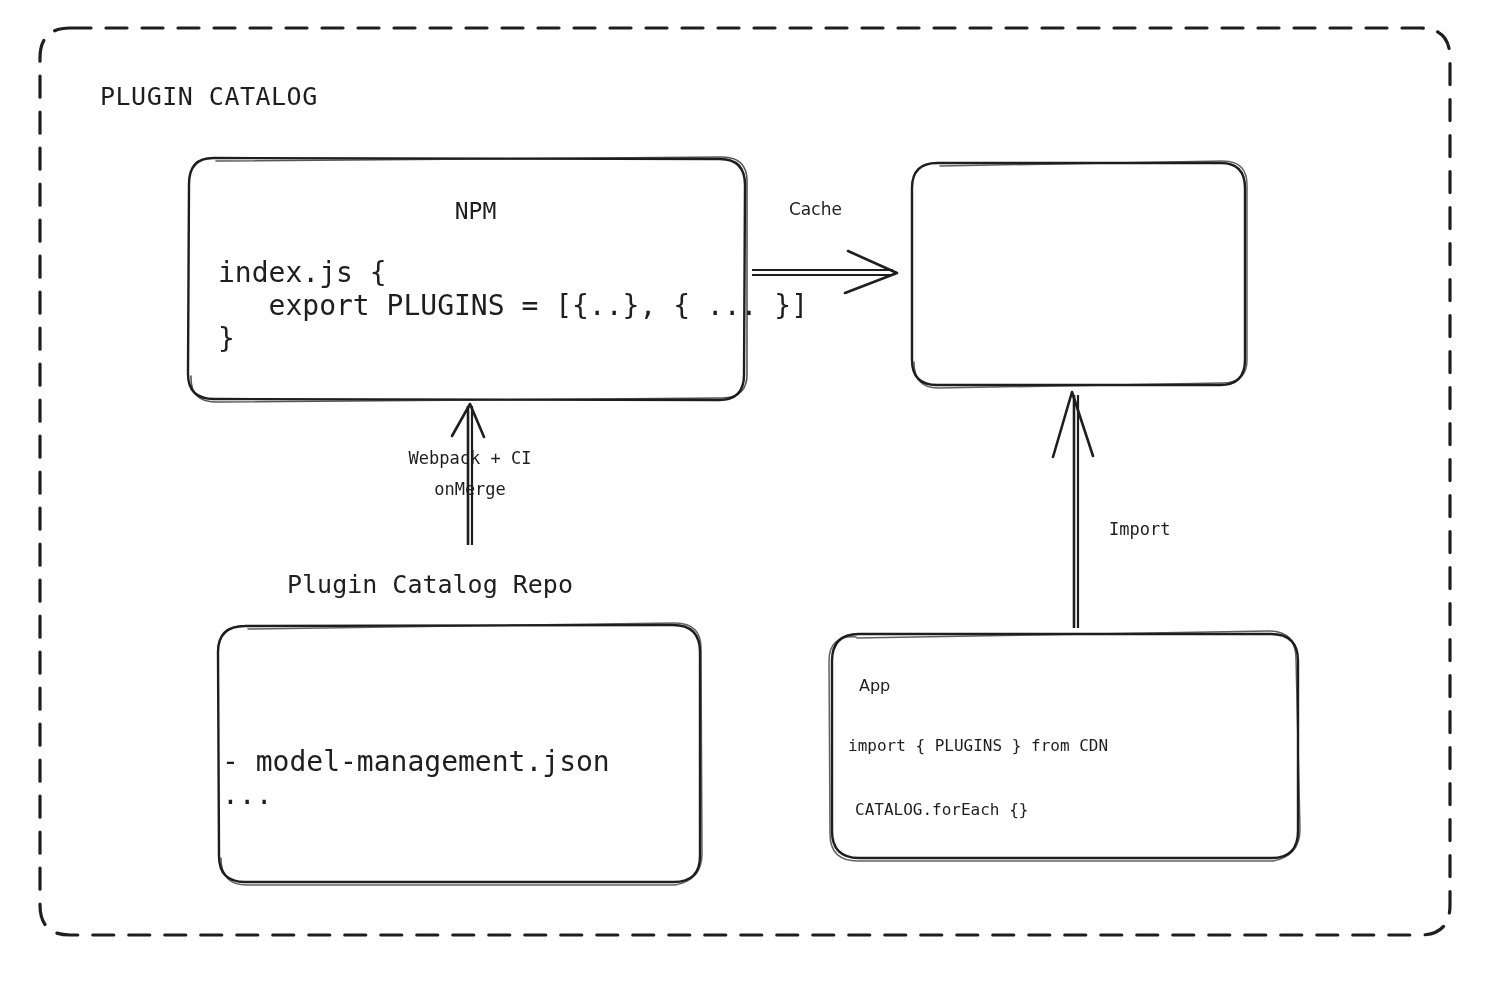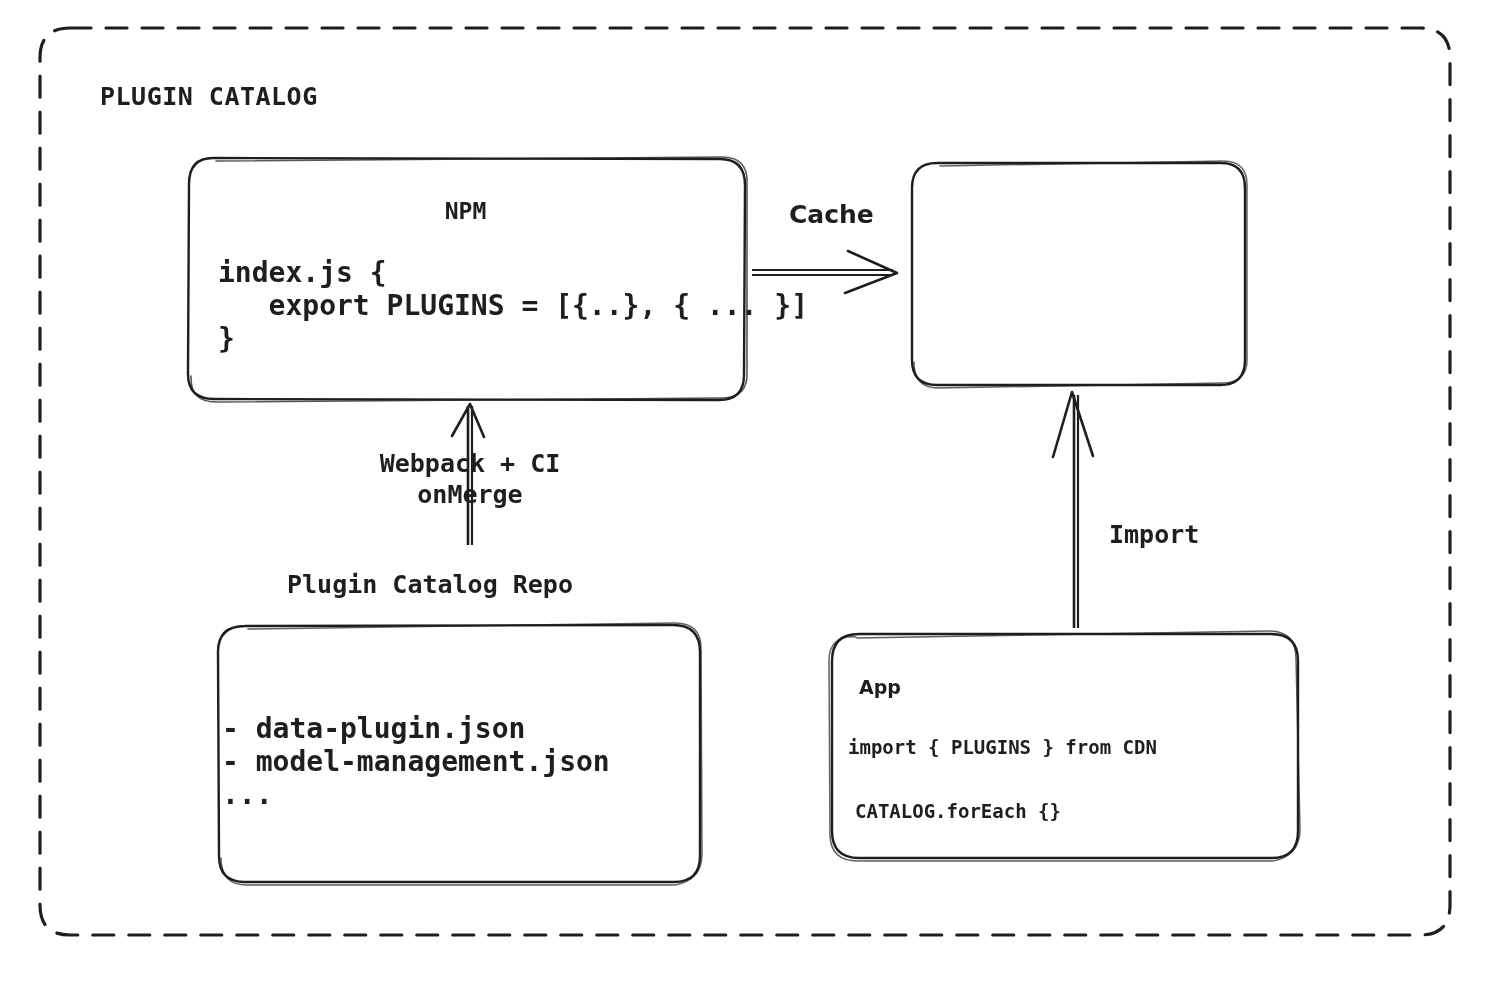--- a/index.html
+++ b/index.html
@@ -7,21 +7,20 @@
     padding: 0;
     background: #ffffff;
   }
   #canvas {
     position: relative;
     width: 1506px;
     height: 959px;
     background: #ffffff;
     overflow: hidden;
     font-family: "DejaVu Sans Mono", monospace;
-    font-weight: bold;
   }
   svg.layer {
     position: absolute;
     top: 0; left: 0;
     width: 1506px;
     height: 1002px;
   }
   .lbl {
     position: absolute;
     color: #1e1e1e;
@@ -39,27 +38,27 @@
     letter-spacing: 0.5px;
   }
   .t-box-title {
     font-size: 23px;
   }
   .t-code {
     font-size: 28px;
     line-height: 1.52;
   }
   .t-edge {
-    font-size: 25px;
+    font-size: 17px;
   }
   .t-node {
     font-size: 25px;
   }
   .t-app-line {
-    font-size: 19px;
+    font-size: 16px;
     line-height: 1.0;
   }
   .center {
     text-align: center;
   }
 </style>
 </head>
 <body>
 
 <div id="canvas">
@@ -113,34 +112,33 @@
 
     <g>
       <line x1="1074" y1="628" x2="1074" y2="395" stroke="#1e1e1e" stroke-width="2.6"></line>
       <line x1="1078" y1="628" x2="1078" y2="395" stroke="#1e1e1e" stroke-width="2.2"></line>
       <path d="M 1053 457 L 1072 392 L 1093 456" fill="none" stroke="#1e1e1e" stroke-width="2.6" stroke-linecap="round" stroke-linejoin="round"></path>
     </g>
   </svg>
 
   <div class="lbl mono t-title" style="left:100px; top:80px;">PLUGIN CATALOG</div>
 
-  <div class="lbl mono t-box-title center" style="left:187px; top:196px; width:557px;">NPM</div>
+  <div class="lbl mono t-box-title center" style="left:197px; top:196px; width:557px;">NPM</div>
   <div class="lbl mono t-code" style="left:218px; top:252px;">index.js {</div>
   <div class="lbl mono t-code" style="left:218px; top:285px;">   export PLUGINS = [{..}, { ... }]</div>
   <div class="lbl mono t-code" style="left:218px; top:318px;">}</div>
 
 
   <div class="lbl sans t-edge" style="left:789px; top:198px;">Cache</div>
 
   <div class="lbl mono t-edge center" style="left:340px; top:447px; width:260px;">Webpack + CI</div>
   <div class="lbl mono t-node" style="left:287px; top:568px;">Plugin Catalog Repo</div>
 
   <div class="lbl mono t-edge center" style="left:340px; top:478px; width:260px;">onMerge</div>
 
-  <div class="lbl mono t-code" style="left:222px; top:708px;">- data-plugin.json</div>
   <div class="lbl mono t-code" style="left:222px; top:741px;">- model-management.json</div>
   <div class="lbl mono t-code" style="left:222px; top:774px;">...</div>
 
   <div class="lbl sans t-app-line" style="left:859px; top:678px;">App</div>
   <div class="lbl mono t-app-line" style="left:848px; top:738px;">import { PLUGINS } from CDN</div>
   <div class="lbl mono t-app-line" style="left:855px; top:802px;">CATALOG.forEach {}</div>
 
   <div class="lbl mono t-edge" style="left:1109px; top:518px;">Import</div>
 
 </div>

